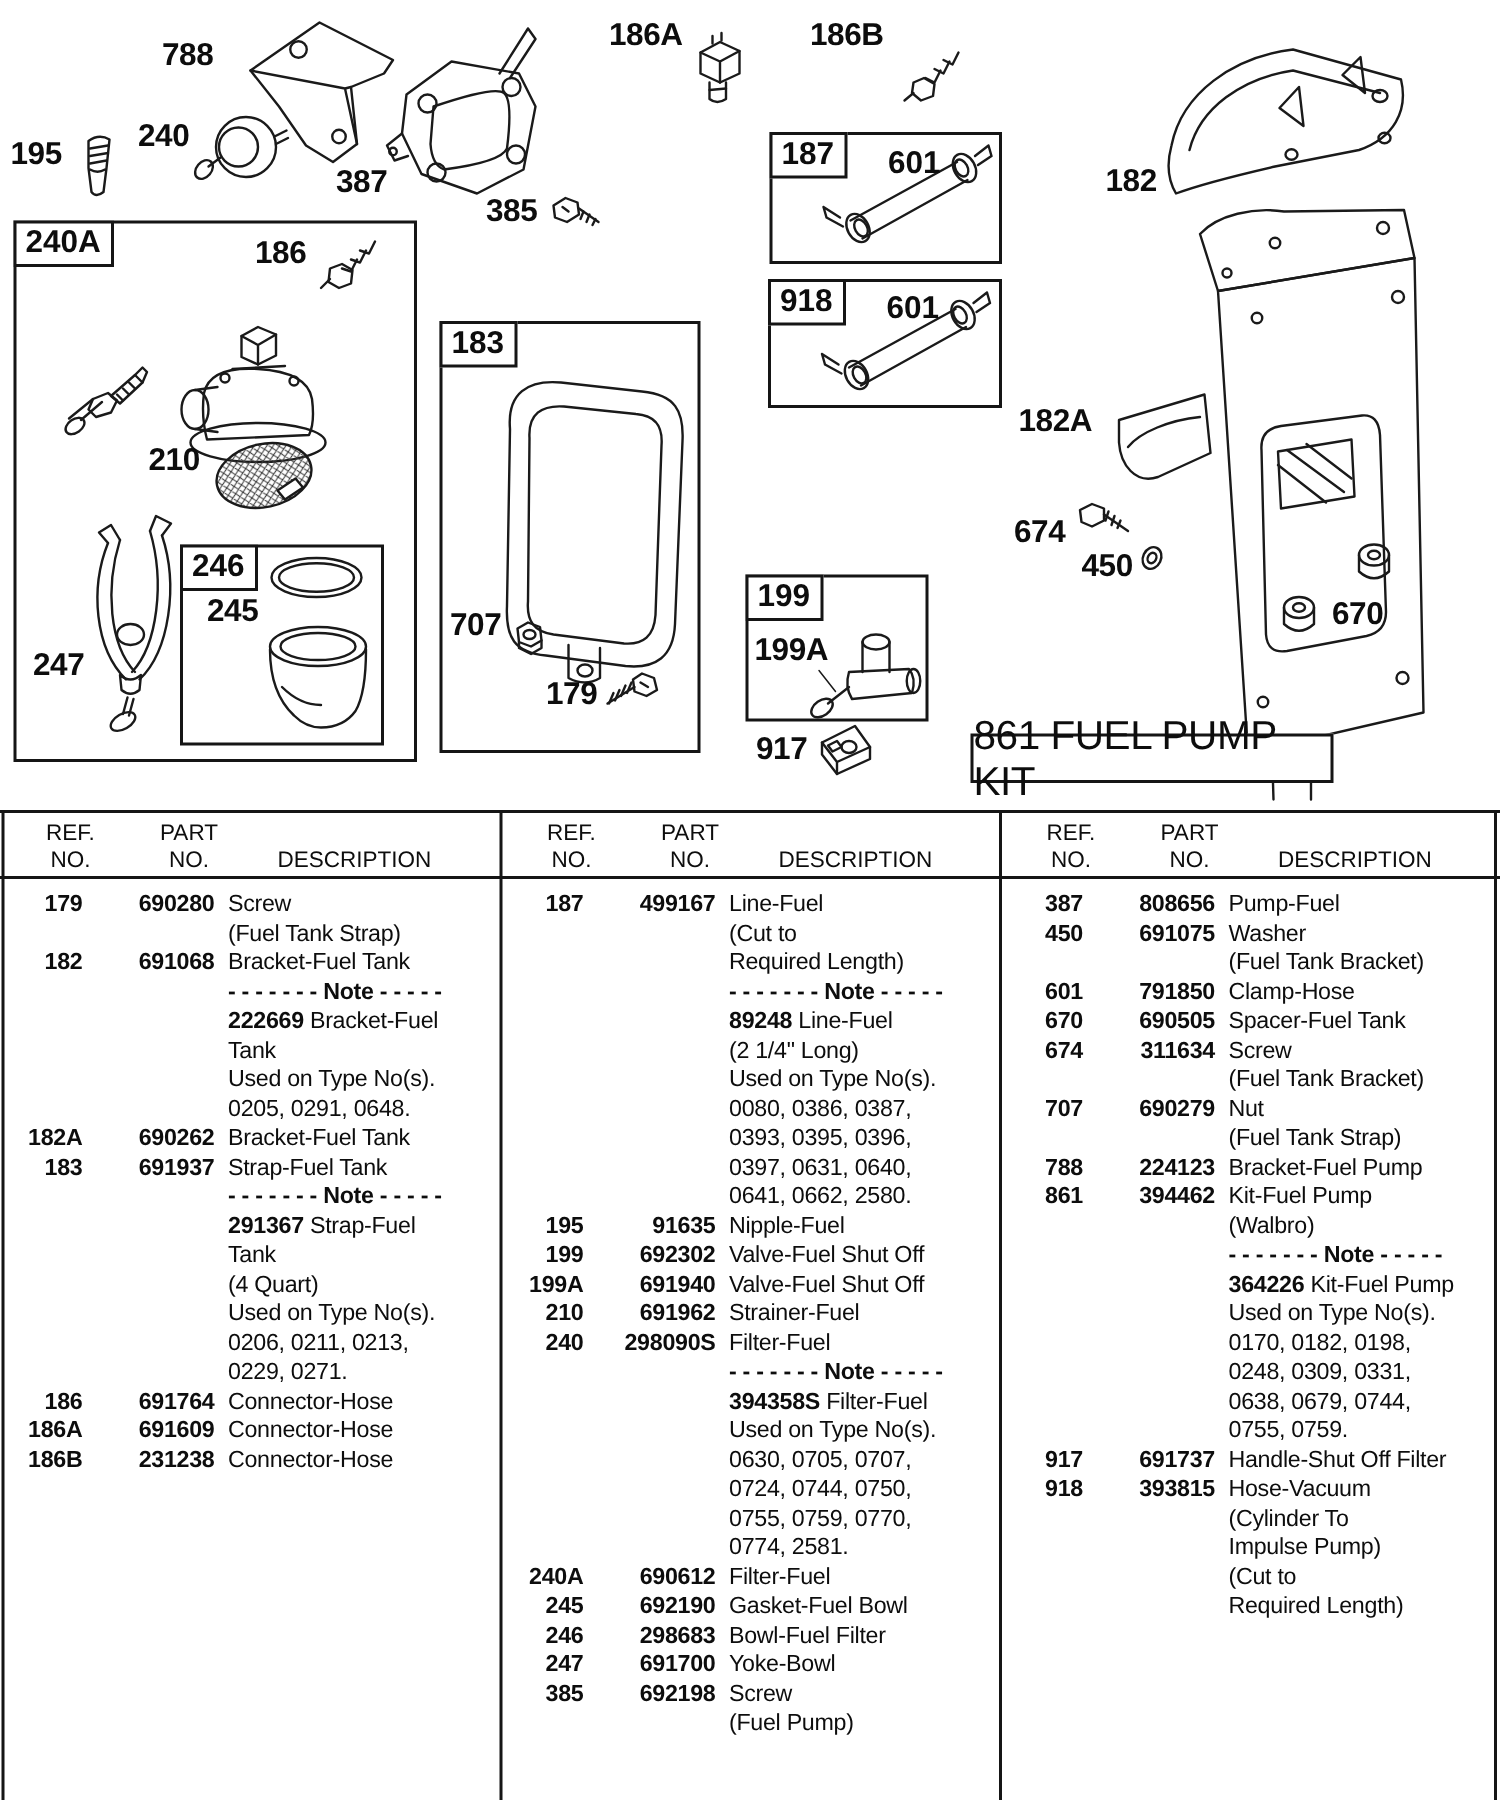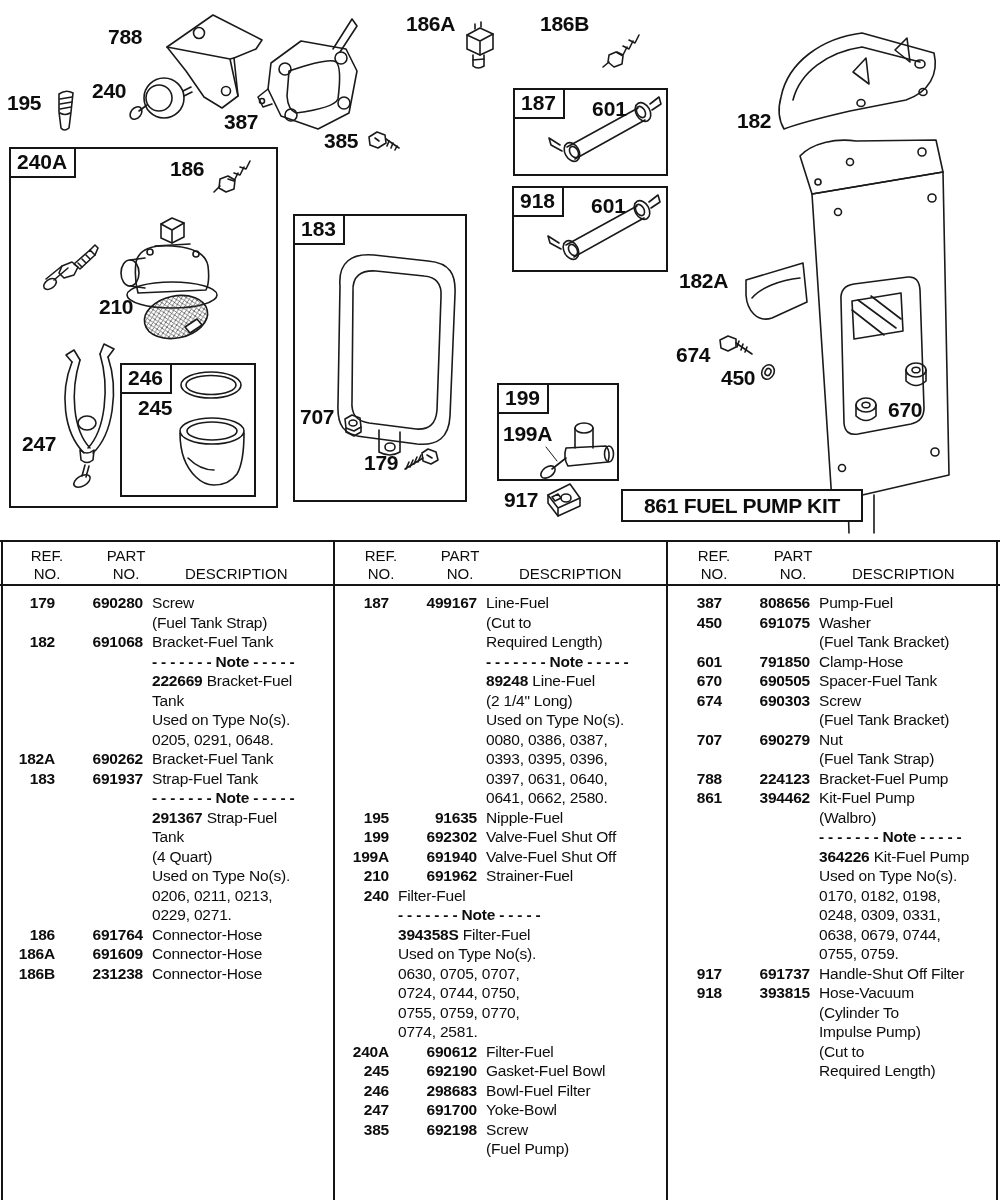--- a/index.html
+++ b/index.html
@@ -6,21 +6,21 @@
   body{width:1000px;height:1200px;position:relative;font-family:"Liberation Sans",sans-serif;color:#0d0d0d;overflow:hidden;}
   .page{position:absolute;left:0;top:0;width:1000px;height:1044px;background:#fff;}
   svg.art{position:absolute;left:0;top:0;z-index:1;}
   svg.art *{vector-effect:none;}
   
   .callout{position:absolute;z-index:3;font-weight:700;font-size:21px;line-height:21px;letter-spacing:-0.3px;white-space:nowrap;}
   
   .pbox{position:absolute;z-index:2;border:2px solid #151515;background:transparent;}
   .tag{position:absolute;top:-2px;left:-2px;border:2px solid #151515;background:#fff;font-weight:700;font-size:21px;line-height:24px;padding:1px 7px 2px 6px;white-space:nowrap;}
   .boxlbl{position:absolute;font-weight:700;font-size:21px;line-height:21px;white-space:nowrap;}
-  .kitbox{position:absolute;z-index:3;left:621px;top:489px;width:238px;height:29px;border:2px solid #151515;background:#fff;display:flex;align-items:center;justify-content:center;font-weight:700;font-size:21px;letter-spacing:-0.3px;}
+  .kitbox{position:absolute;z-index:3;left:647px;top:489px;width:238px;height:29px;border:2px solid #151515;background:#fff;display:flex;align-items:center;justify-content:center;font-weight:400;font-size:27px;letter-spacing:-0.3px;}
   
   .hrule{position:absolute;left:0;width:1000px;height:2px;background:#151515;z-index:4;}
   .vrule{position:absolute;top:540px;height:660px;width:2px;background:#151515;z-index:4;}
   
   .pcol{position:absolute;top:540px;height:660px;z-index:3;}
   .chead{position:absolute;top:7px;left:0;right:0;display:grid;grid-template-columns:76px 78px 1fr;column-gap:2px;font-size:15px;line-height:17.5px;}
   .chead .hc{text-align:center;white-space:pre-line;padding-left:12px;}
   .chead .hd{text-align:left;padding-left:24px;align-self:end;}
   .rows{position:absolute;top:53px;left:0;right:0;}
   .prow{display:grid;grid-template-columns:52px 86px 1fr;column-gap:2px;}
@@ -425,20 +425,21 @@
         </div>
         <div class="prow">
           <span class="ref">210</span>
           <span class="part">691962</span>
           <div class="desc">
             <div class="dline">Strainer-Fuel</div>
           </div>
         </div>
         <div class="prow">
           <span class="ref">240</span>
+          <span class="part">298090S</span>
           <div class="desc">
             <div class="dline">Filter-Fuel</div>
             <div class="dline note">- - - - - - - Note - - - - -</div>
             <div class="dline"><span class="b">394358S</span> Filter-Fuel</div>
             <div class="dline">Used on Type No(s).</div>
             <div class="dline">0630, 0705, 0707,</div>
             <div class="dline">0724, 0744, 0750,</div>
             <div class="dline">0755, 0759, 0770,</div>
             <div class="dline">0774, 2581.</div>
           </div>
@@ -513,21 +514,21 @@
         </div>
         <div class="prow">
           <span class="ref">670</span>
           <span class="part">690505</span>
           <div class="desc">
             <div class="dline">Spacer-Fuel Tank</div>
           </div>
         </div>
         <div class="prow">
           <span class="ref">674</span>
-          <span class="part">690303</span>
+          <span class="part">311634</span>
           <div class="desc">
             <div class="dline">Screw</div>
             <div class="dline">(Fuel Tank Bracket)</div>
           </div>
         </div>
         <div class="prow">
           <span class="ref">707</span>
           <span class="part">690279</span>
           <div class="desc">
             <div class="dline">Nut</div>

